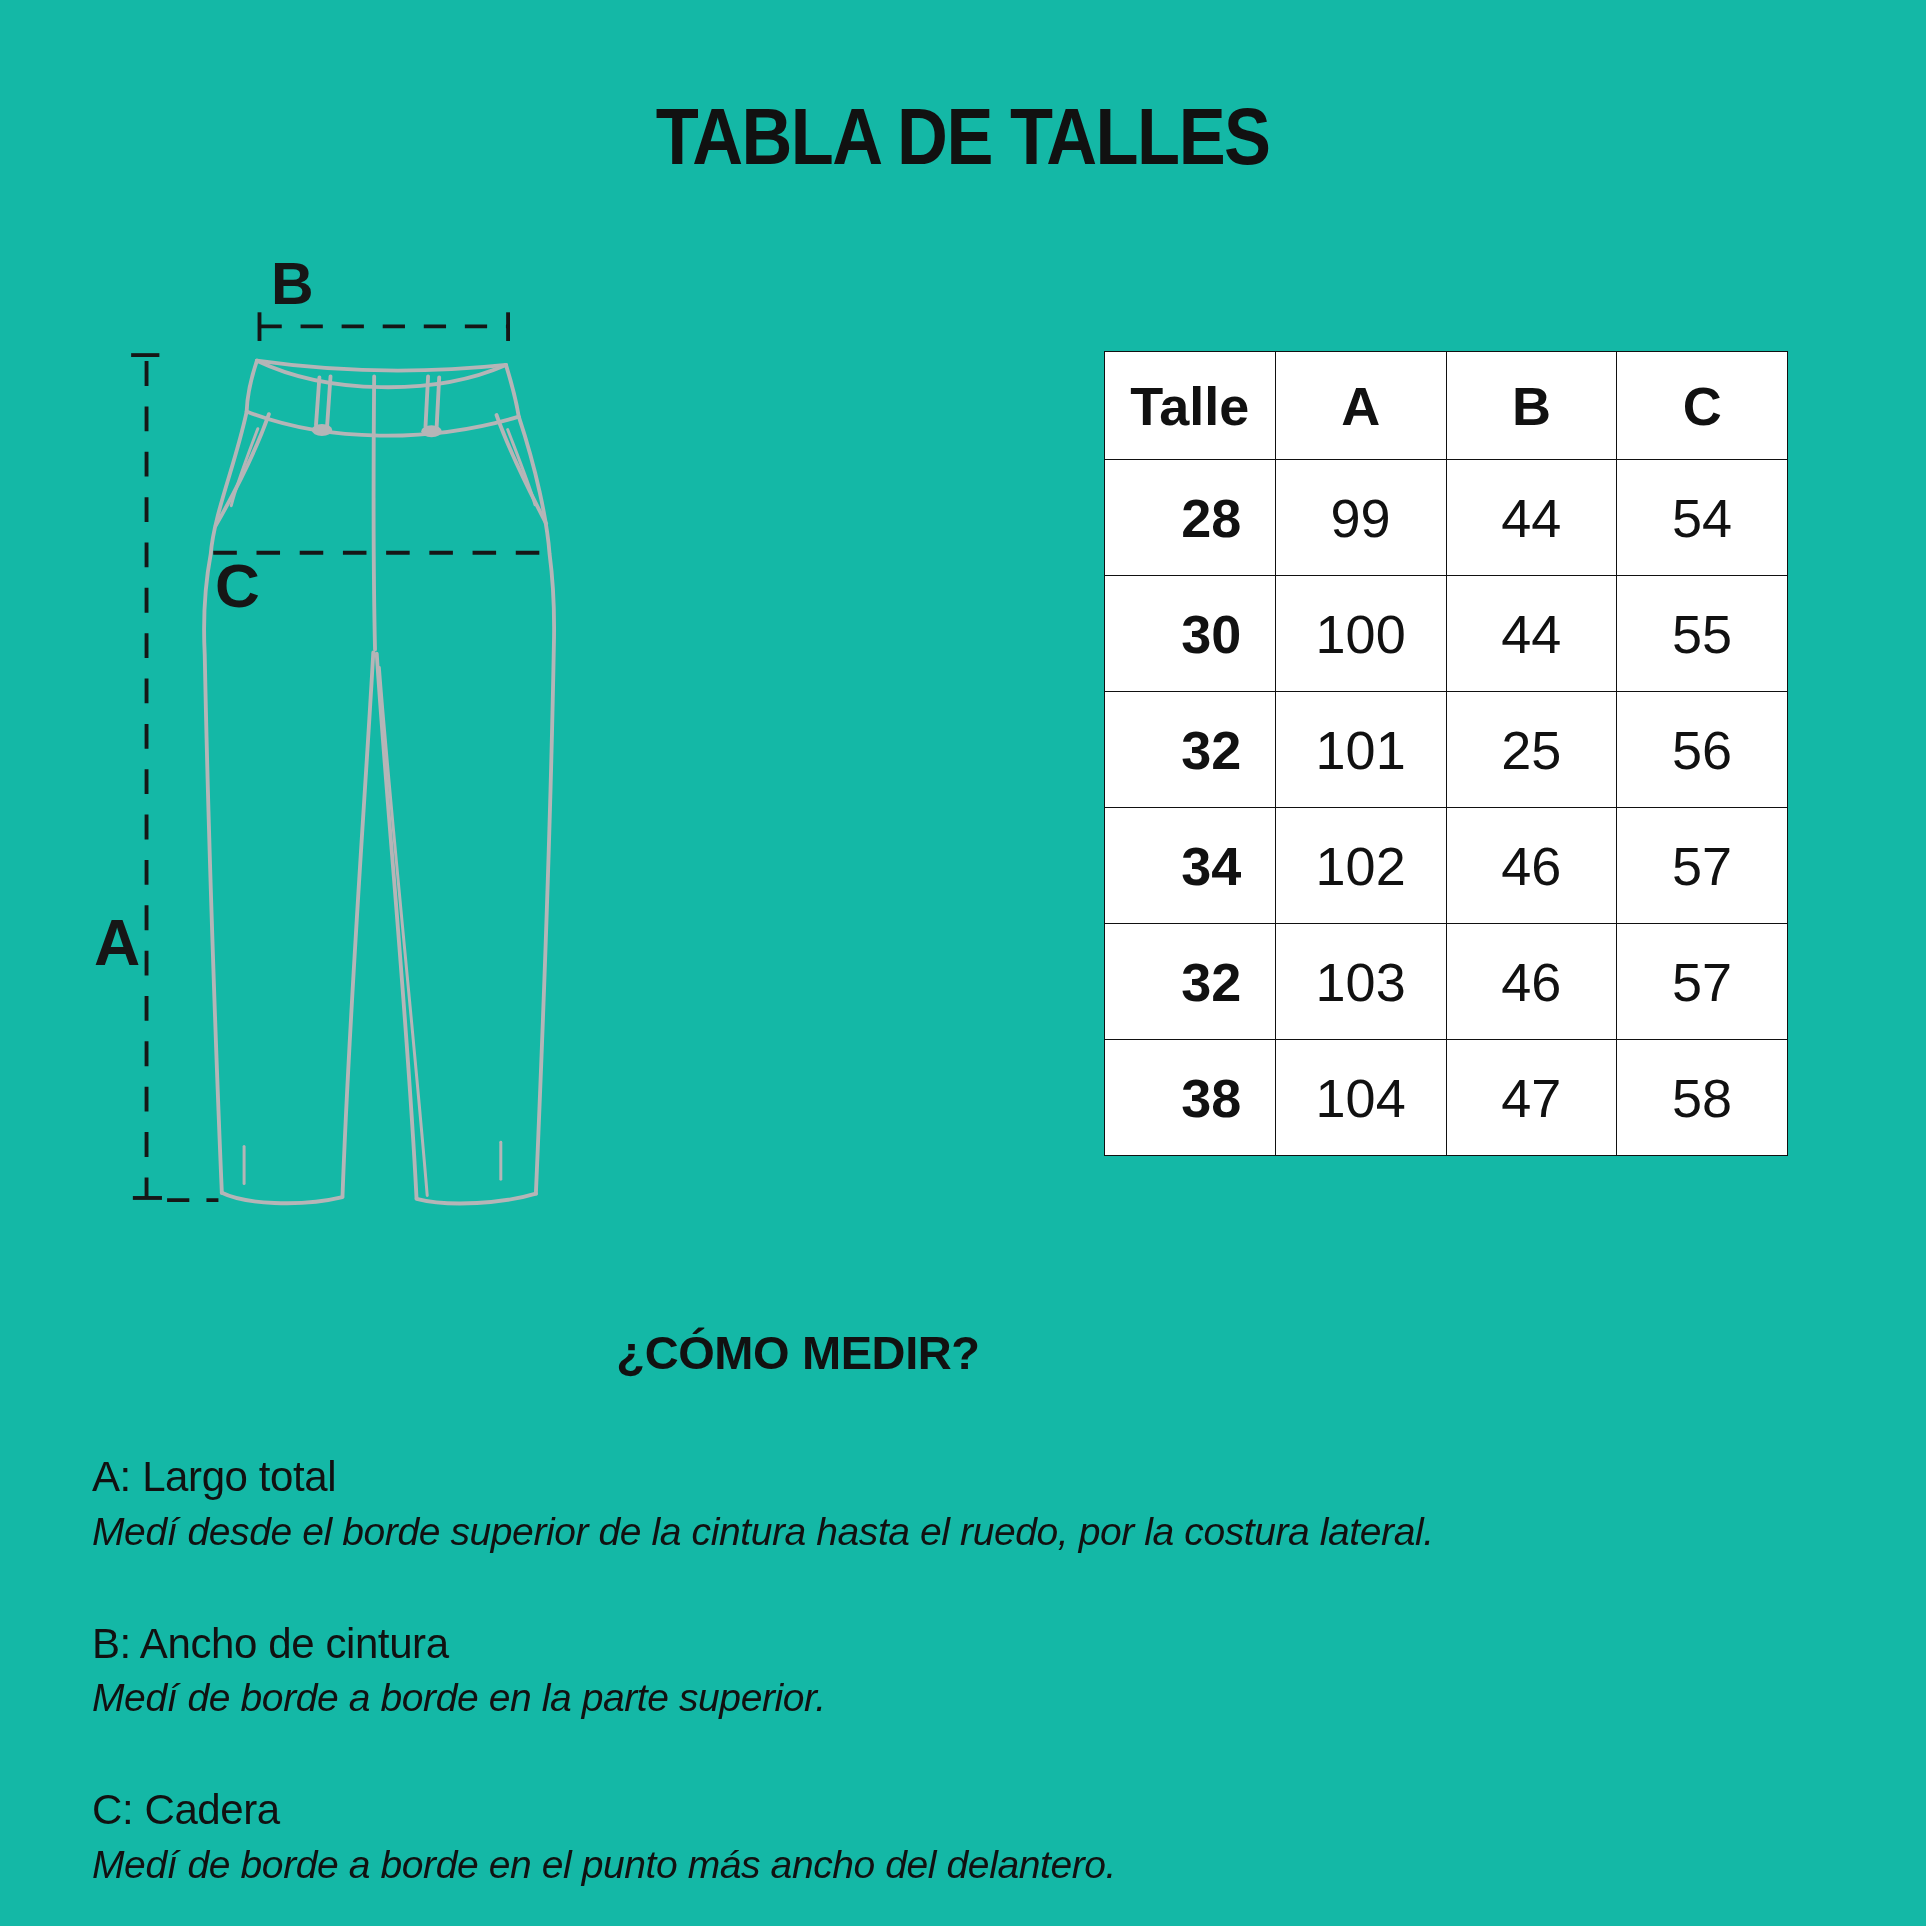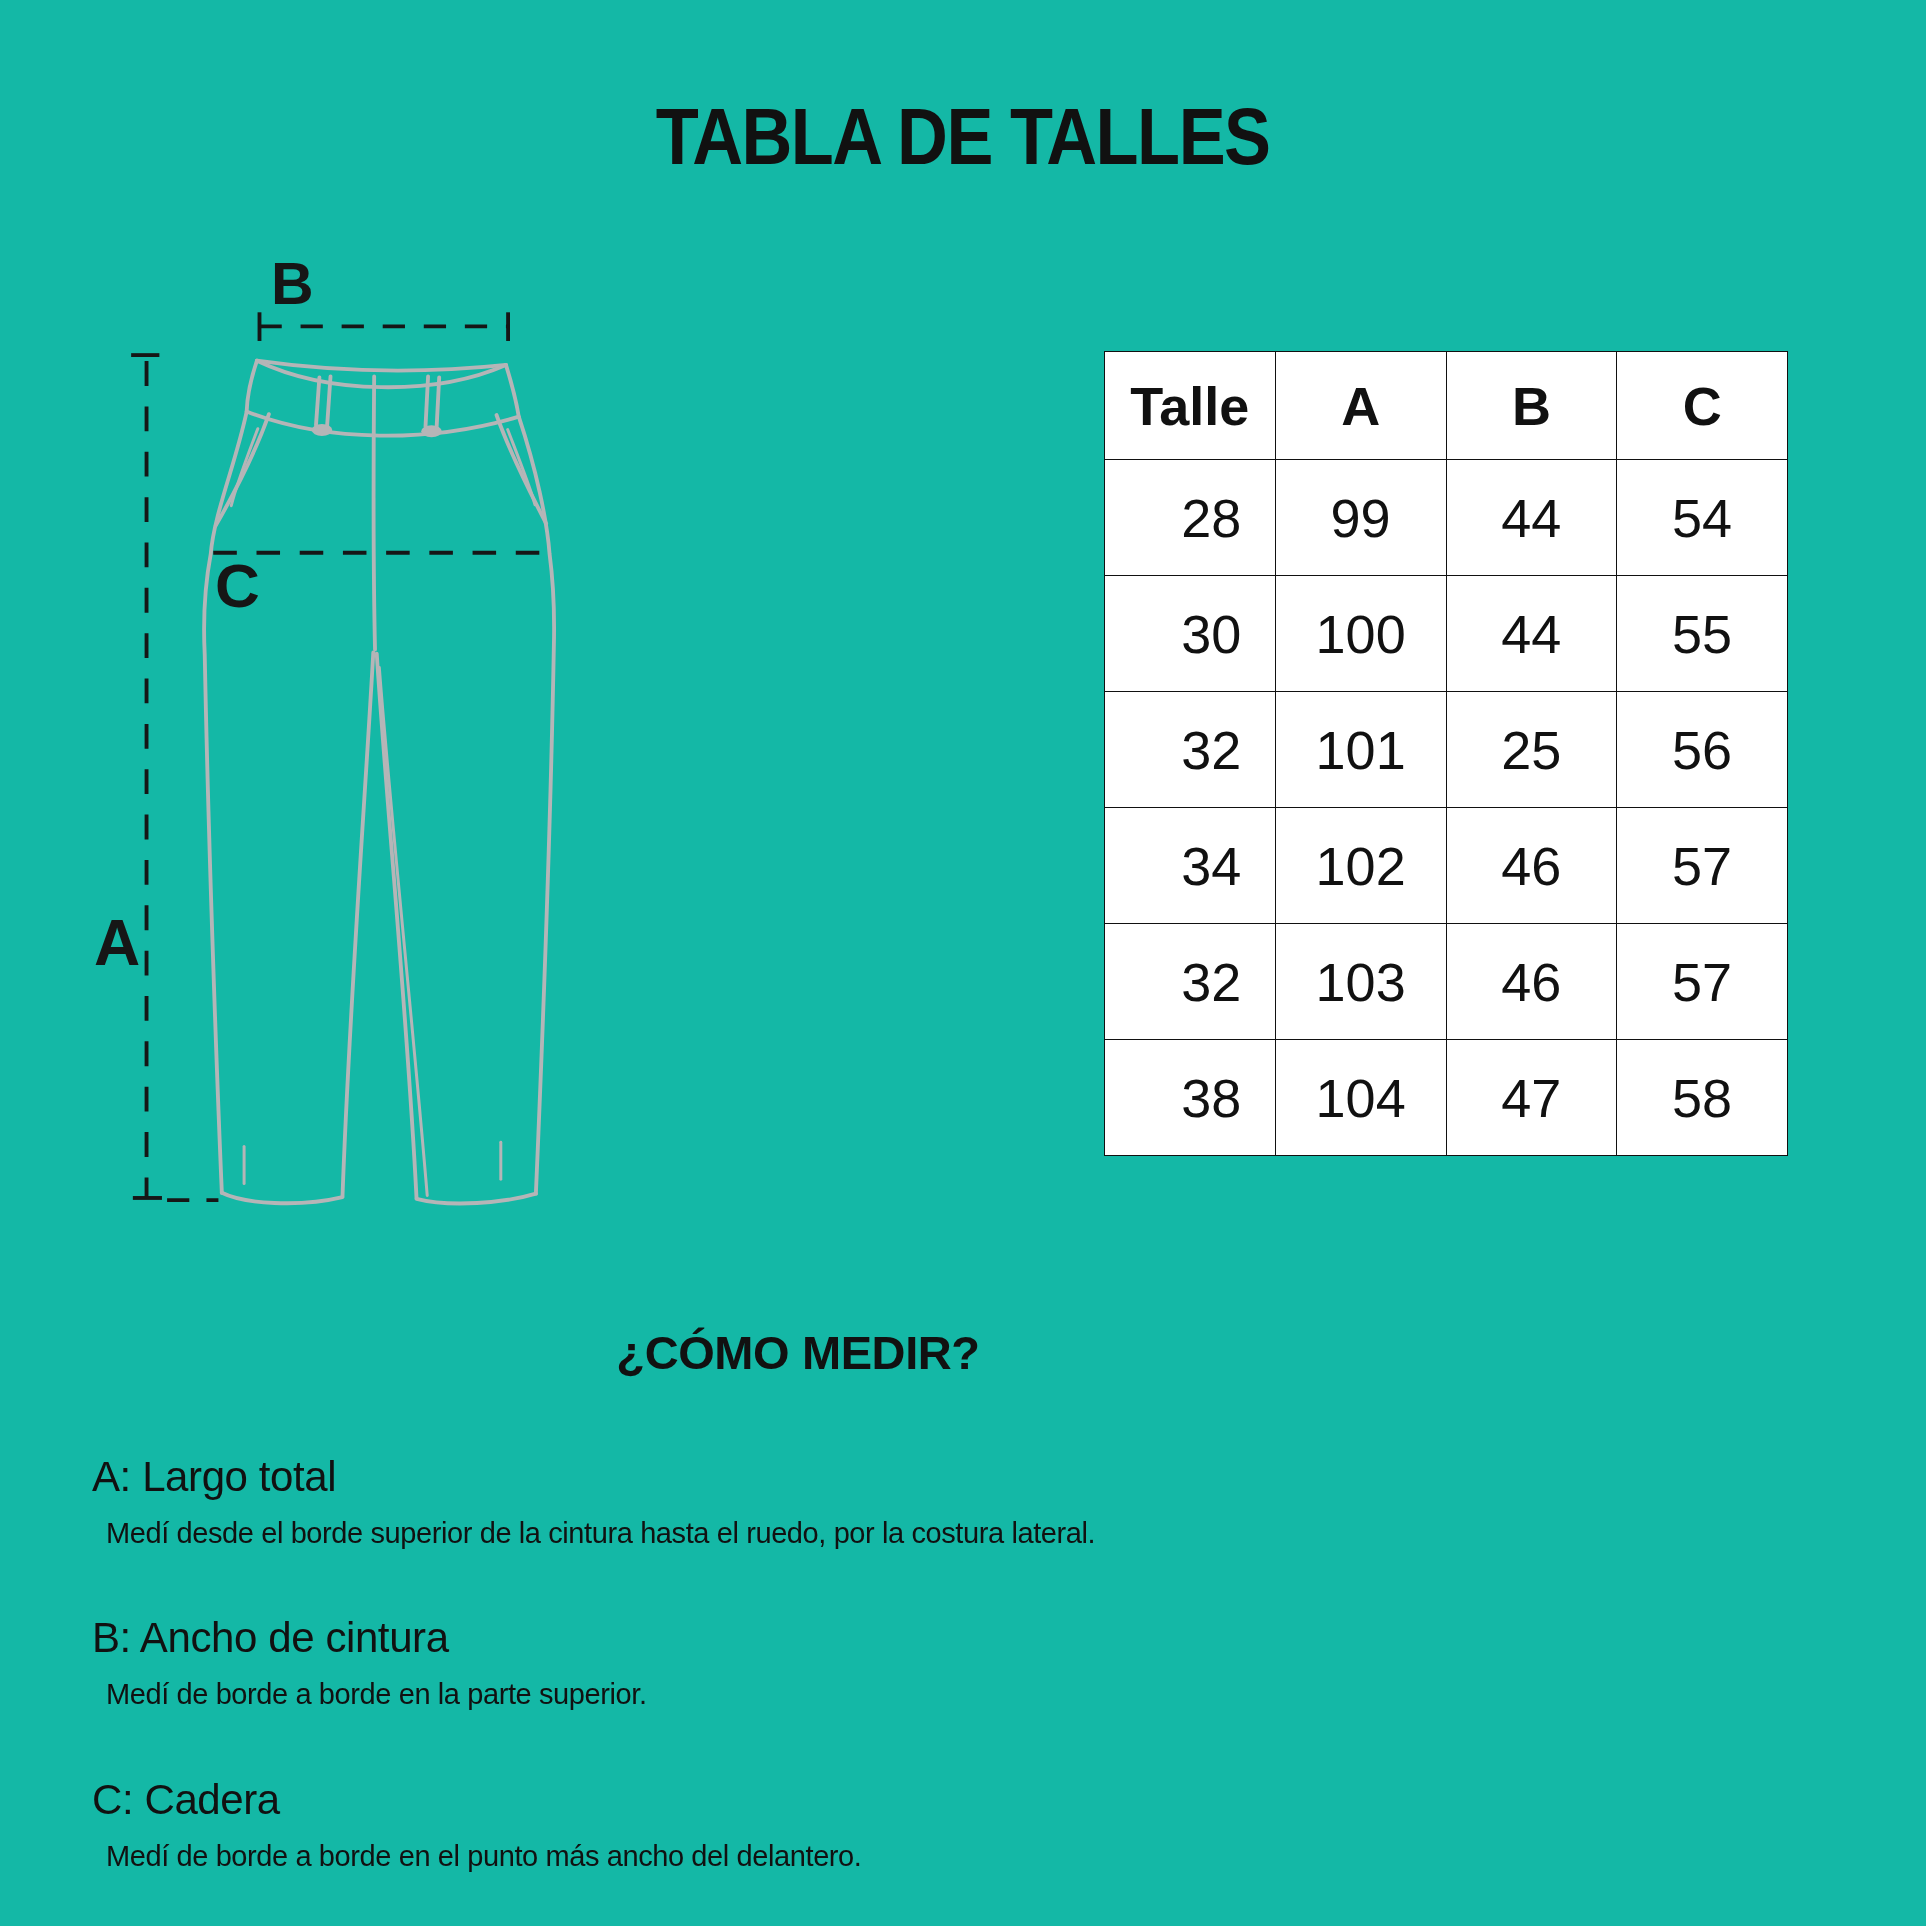--- a/index.html
+++ b/index.html
@@ -68,21 +68,21 @@
     text-align: center;
     vertical-align: middle;
     font-size: 54px;
     padding: 0;
     background: #ffffff;
   }
   .size-table thead tr { height: 108px; }
   .size-table tbody tr { height: 116px; }
   .size-table th { font-weight: bold; }
   .size-table td { font-weight: normal; }
-  .size-table td.talle-col { font-weight: normal; padding-left: 43px; }
+  .size-table td.talle-col { font-weight: bold; padding-left: 43px; }
 
   
   .measure-section {
     position: absolute;
     left: 92px;
     top: 1325px;
     width: 1412px;
   }
   .measure-heading {
     margin: 0 0 73px 0;
@@ -92,25 +92,26 @@
     text-align: center;
   }
   .measure-item { margin: 0 0 63px 0; }
   .measure-item .item-label {
     margin: 0 0 6.8px 0;
     font-size: 42px;
     font-weight: normal;
     letter-spacing: -0.4px;
   }
   .measure-item .item-desc {
-    margin: 14px;
-    font-size: 29px;
+    margin: 0;
+    font-size: 39px;
     font-weight: normal;
     line-height: 1.25;
     letter-spacing: -0.4px;
+    font-style: italic;
   }
 </style>
 </head>
 <body>
 
 <div class="canvas">
 
   <div class="title-wrap">
     <span class="title-text">TABLA DE TALLES</span>
   </div>

